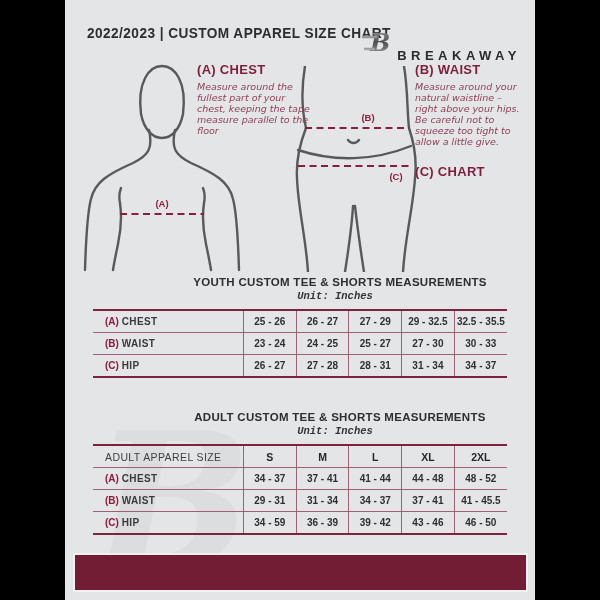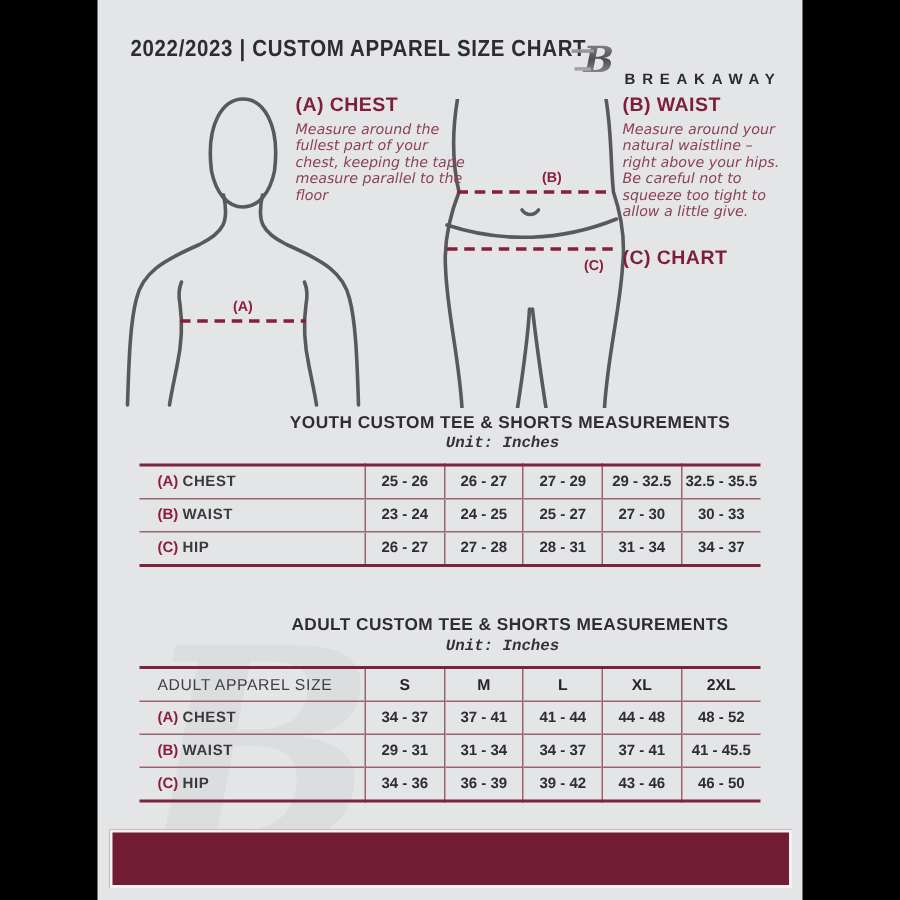--- a/index.html
+++ b/index.html
@@ -6,21 +6,21 @@
   #stage{position:relative;width:600px;height:600px;background:#000;overflow:hidden;
          font-family:"Liberation Sans",sans-serif;}
   #content{position:absolute;left:65px;top:0;width:470px;height:600px;background:#e4e5e7;}
 
   
   .header{position:absolute;left:0;top:16px;width:470px;height:36px;}
   .doc-title{position:absolute;left:22px;top:8px;font-weight:bold;font-size:15.5px;
              color:#2d2d2f;letter-spacing:.5px;transform:scaleX(.88);transform-origin:left center;
              white-space:nowrap;}
   .brand{position:absolute;right:14px;top:10px;display:flex;align-items:center;gap:7px;}
-  .brand-name{font-weight:bold;font-size:10px;color:#2b2b2d;letter-spacing:4.5px;margin-top:22px;}
+  .brand-name{font-weight:bold;font-size:13px;color:#2b2b2d;letter-spacing:4.5px;margin-top:22px;}
 
   
   .guide{position:absolute;left:0;top:58px;width:470px;height:214px;}
   .fig{position:absolute;}
   .guide-h{position:absolute;font-weight:bold;font-size:13px;color:#7e1e3a;letter-spacing:.3px;}
   .guide-p{position:absolute;font-size:9.5px;line-height:10.9px;color:#8d4156;
            font-style:italic;font-family:"DejaVu Sans",sans-serif;}
 
   
   .sec-title{position:absolute;width:470px;text-align:center;font-weight:bold;font-size:11.5px;
@@ -187,21 +187,21 @@
         <td>31 - 34</td>
         <td>34 - 37</td>
         <td>37 - 41</td>
         <td>41 - 45.5</td>
       </tr>
       <tr>
         <td>
           <span class="row-prefix">(C)</span>
           <span class="row-label">HIP</span>
         </td>
-        <td>34 - 36</td>
+        <td>34 - 59</td>
         <td>36 - 39</td>
         <td>39 - 42</td>
         <td>43 - 46</td>
         <td>46 - 50</td>
       </tr>
     </tbody>
       </table>
 
     <div class="footer-bar"></div>
   </div>

